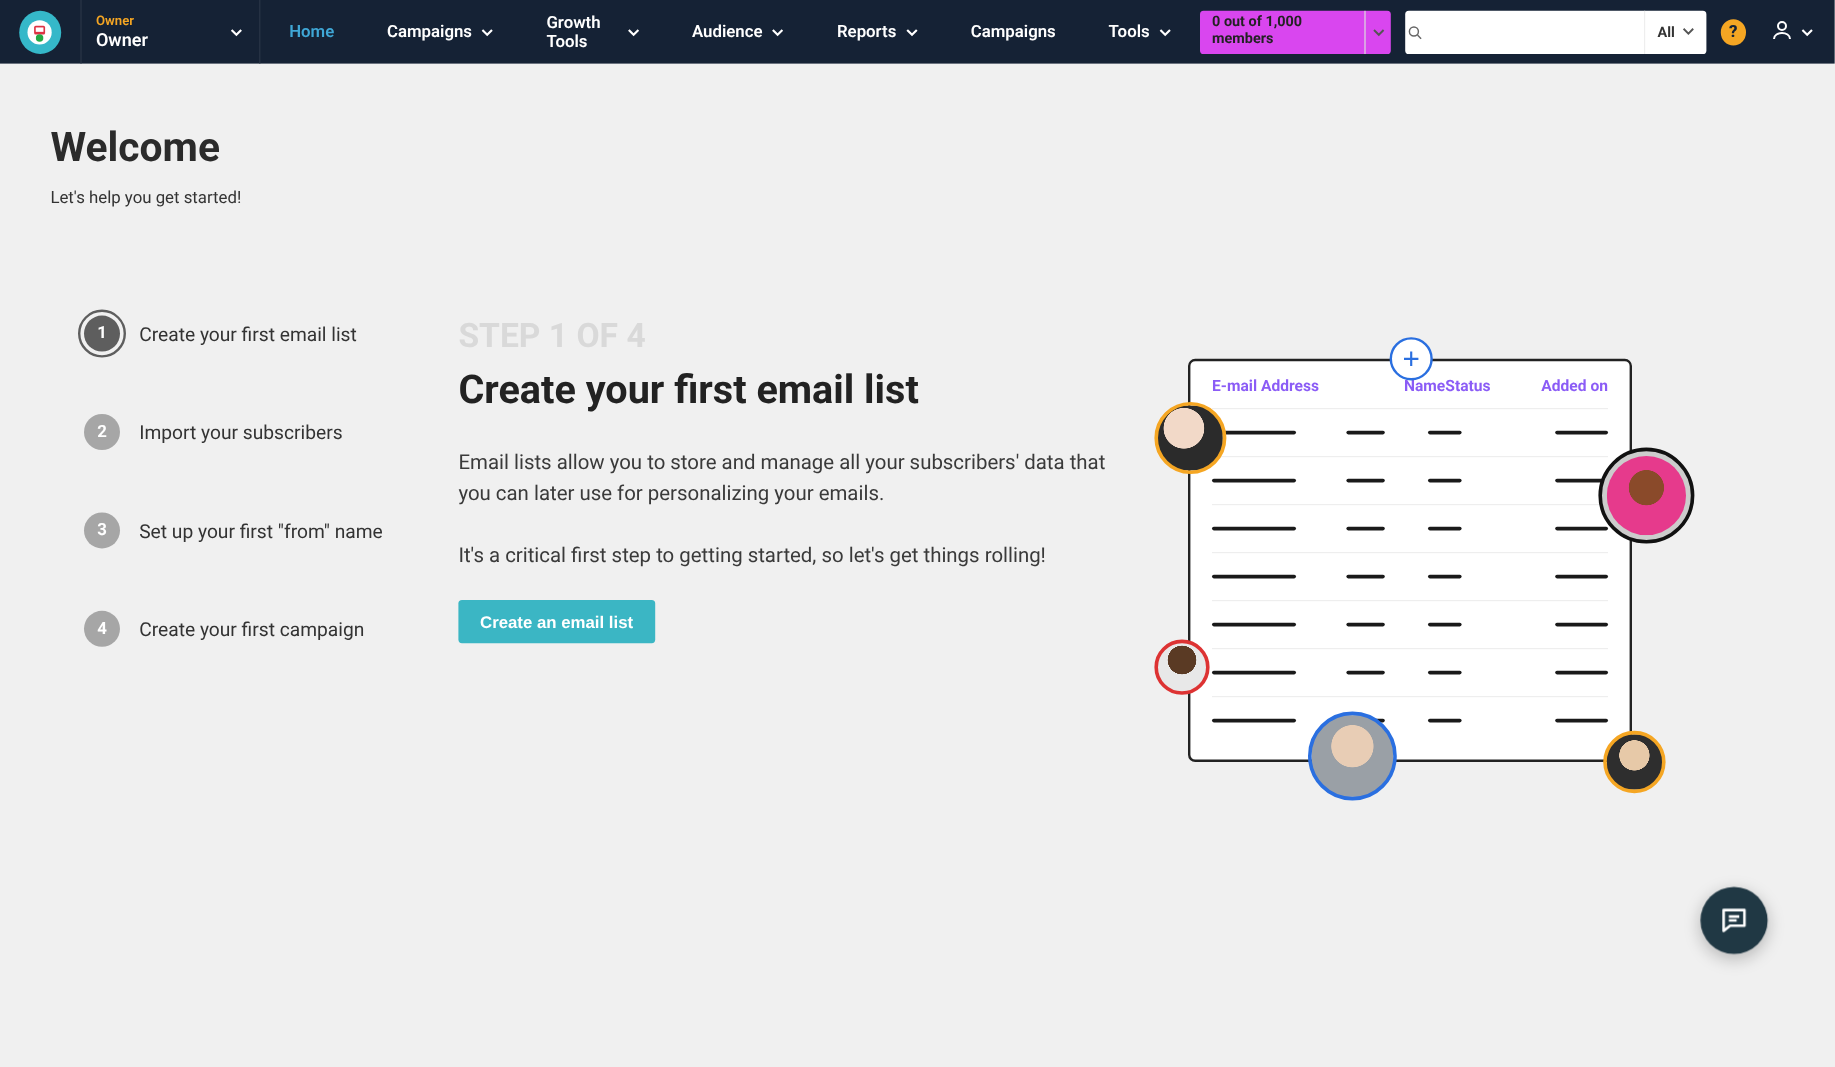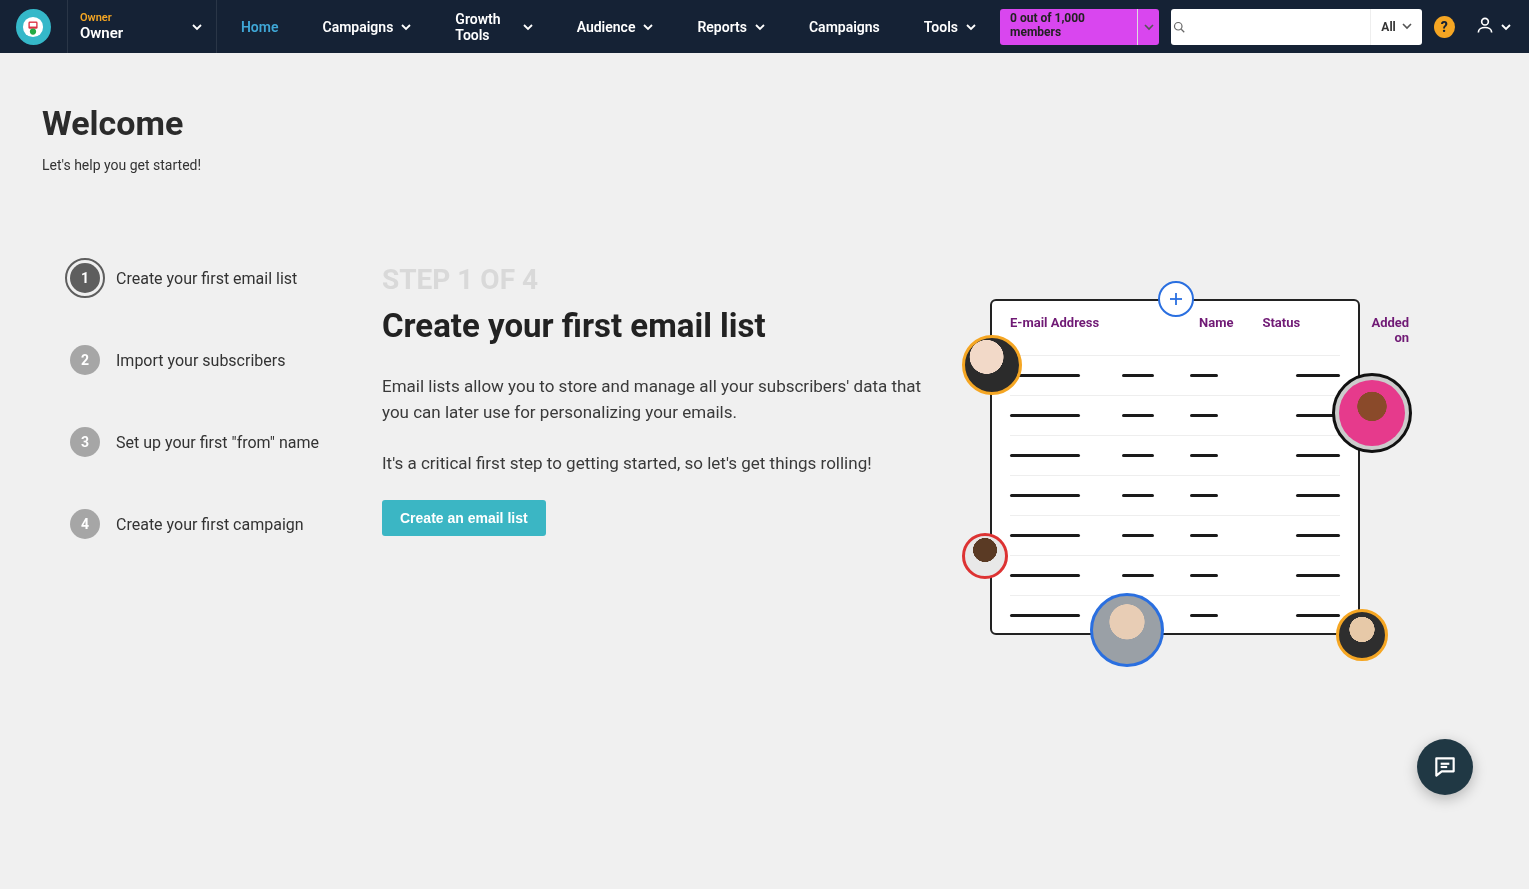--- a/index.html
+++ b/index.html
@@ -50,21 +50,21 @@
 
   .detail { flex: 1; max-width: 560px; }
   .step-count { font-size: 28px; font-weight: 700; color: #d9d9d9; letter-spacing: 0; margin-bottom: 10px; }
   .detail-title { font-size: 33px; font-weight: 700; color: #222; margin-bottom: 28px; }
   .detail-p { font-size: 17px; line-height: 1.55; color: #3a3a3a; margin-bottom: 24px; }
   .cta { display: inline-block; background: #3bb6c4; color: #fff; font-weight: 700; font-size: 14px; border: none; padding: 10px 18px; border-radius: 3px; cursor: pointer; }
 
   
   .illus-wrap { flex: 0 0 auto; width: 440px; position: relative; margin-left: 20px; }
   .illus-card { position: absolute; top: 36px; left: 28px; width: 370px; height: 336px; background: #fff; border: 2px solid #222; border-radius: 6px; padding: 14px 18px 8px; }
-  .illus-head { display: flex; font-size: 13px; font-weight: 700; color: #701a75; margin-bottom: 10px; gap: 29px; }
+  .illus-head { display: flex; font-size: 13px; font-weight: 700; color: #8b5cf6; margin-bottom: 10px; }
   .illus-head span:nth-child(1){ flex: 0 0 112px; }
   .illus-head span:nth-child(2){ flex: 0 0 68px; padding-left: 48px; }
   .illus-head span:nth-child(3){ flex: 0 0 80px; }
   .illus-head span:nth-child(4){ flex: 1; text-align:right; }
   .illus-row { display:flex; height: 40px; align-items:center; border-top:1px solid #eee; }
   .illus-row:first-of-type{ border-top:none; }
   .bar { height: 3.5px; background: #1a1a1a; border-radius: 2px; }
   .illus-row .c1{ flex:0 0 112px; } .illus-row .c1 .bar{ width:70px;}
   .illus-row .c2{ flex:0 0 68px; } .illus-row .c2 .bar{ width:32px;}
   .illus-row .c3{ flex:0 0 80px; } .illus-row .c3 .bar{ width:28px;}

